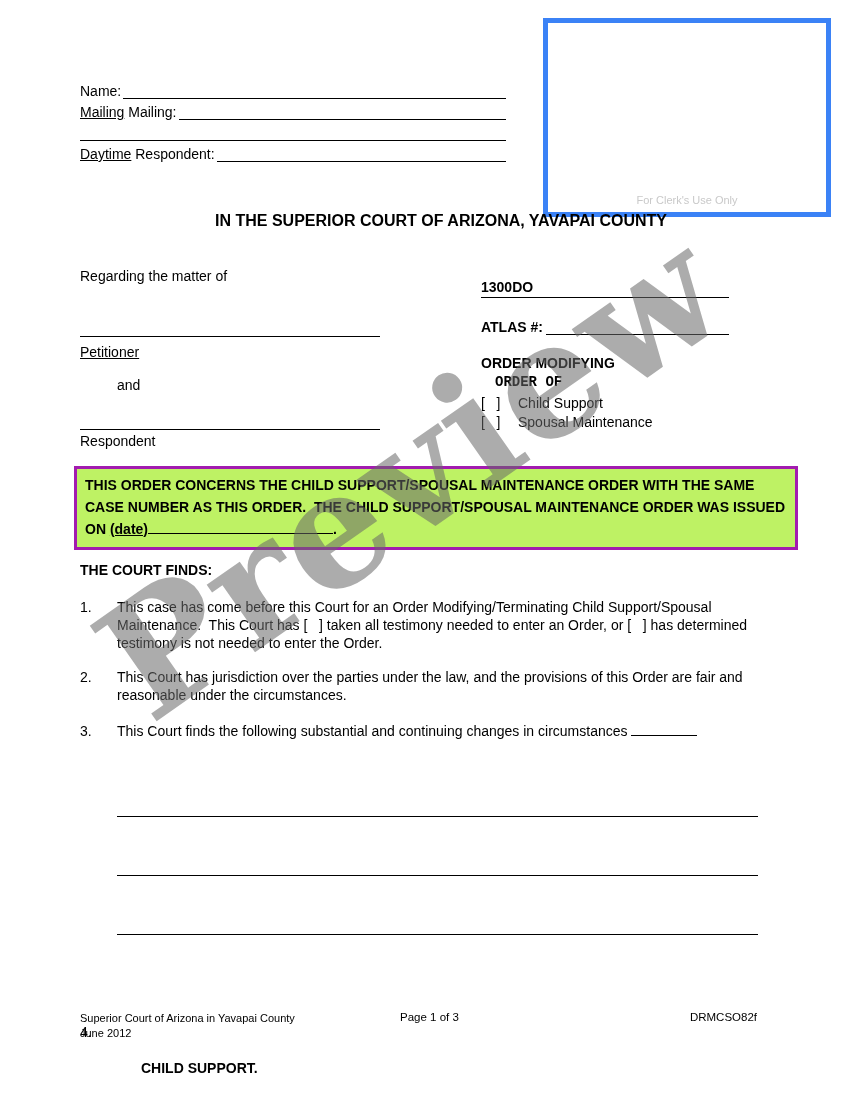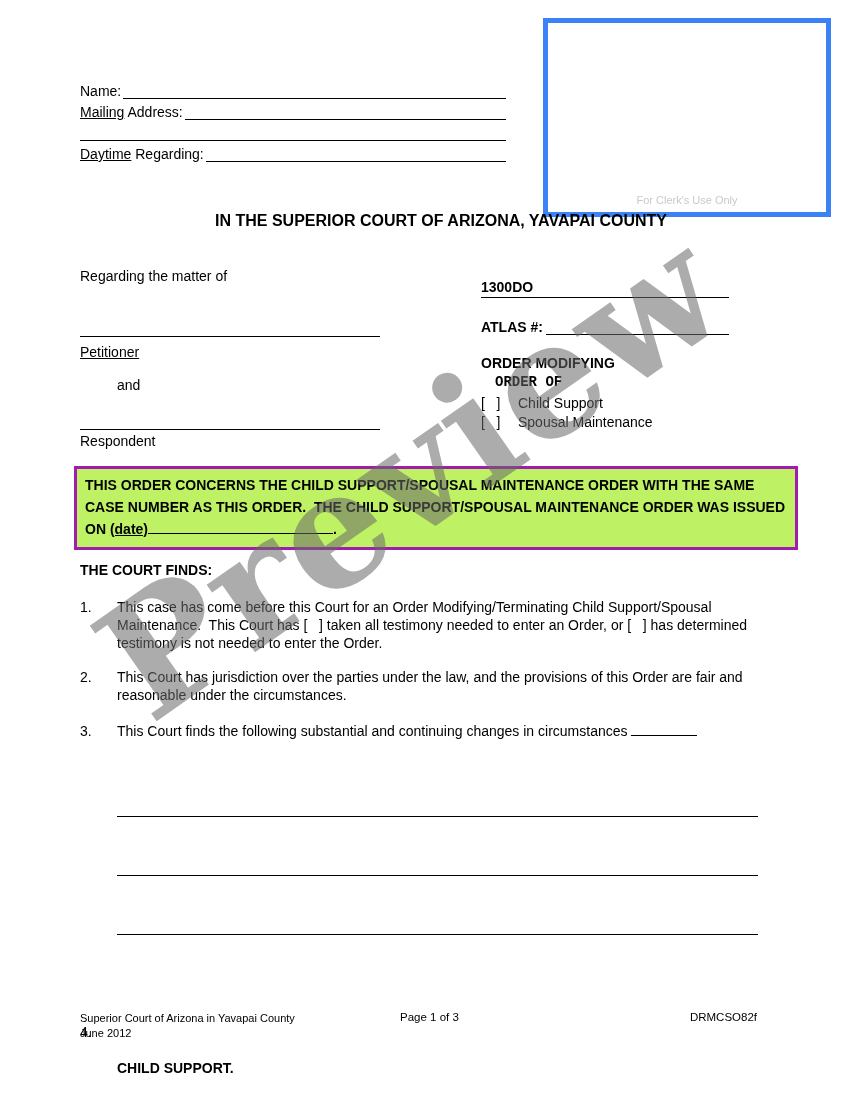--- a/index.html
+++ b/index.html
@@ -36,21 +36,21 @@
     border:3px solid #a21caf;background:#bef264;
     padding:5px 8px 7px 8px;font-weight:bold;line-height:22px;white-space:pre-wrap;
   }
   
   .findings{position:absolute;left:80px;top:562px;width:678px;}
   .findings-heading{font-weight:bold;margin-bottom:20px;}
   .item{display:flex;margin-bottom:16px;}
   .item .num{width:37px;flex:0 0 37px;line-height:18px;}
   .item .itext{flex:1;line-height:18px;white-space:pre-wrap;}
   .blank{height:22px;border-bottom:1px solid #000;}
-  .h-item4{line-height:18px;}
+  .h-item4{line-height:18px;margin-left:24px;}
   
   .footer-left{position:absolute;left:80px;top:1011px;font-size:11px;line-height:15px;}
   .footer-center{position:absolute;left:400px;top:1011px;font-size:11.5px;}
   .footer-right{position:absolute;right:93px;top:1011px;font-size:11.5px;}
   
   .watermark{
     position:absolute;left:55px;top:385px;width:700px;text-align:center;
     font-family:"DejaVu Serif",serif;font-weight:bold;font-size:160px;
     color:rgba(104,104,104,0.55);transform:rotate(-35deg);transform-origin:center;
     z-index:10;pointer-events:none;letter-spacing:2px;
@@ -64,28 +64,28 @@
   <div class="clerk-box">
     <div class="clerk-note">For Clerk's Use Only</div>
   </div>
 
   <div class="filer-block">
     <div class="hline">
       <span class="lbl">Name:</span>
       <span class="fill grow"></span>
     </div>
     <div class="hline">
-      <span class="lbl"><span class="ulabel">Mailing</span><span> Address:</span></span>
+      <span class="lbl"><span class="ulabel">Mailing</span><span> Mailing:</span></span>
       <span class="fill grow"></span>
     </div>
     <div class="hline">
       <span class="fill grow"></span>
     </div>
     <div class="hline">
-      <span class="lbl"><span class="ulabel">Daytime</span><span> Regarding:</span></span>
+      <span class="lbl"><span class="ulabel">Daytime</span><span> Respondent:</span></span>
       <span class="fill grow"></span>
     </div>
   </div>
 
   <div class="doc-title">IN THE SUPERIOR COURT OF ARIZONA, YAVAPAI COUNTY</div>
 
   <div class="abs" style="left:80px;top:268px;">Regarding the matter of</div>
   <div class="party-rule" style="top:336px;"></div>
   <div class="abs" style="left:80px;top:344px;text-decoration:underline;">Petitioner</div>
   <div class="abs" style="left:117px;top:377px;">and</div>

